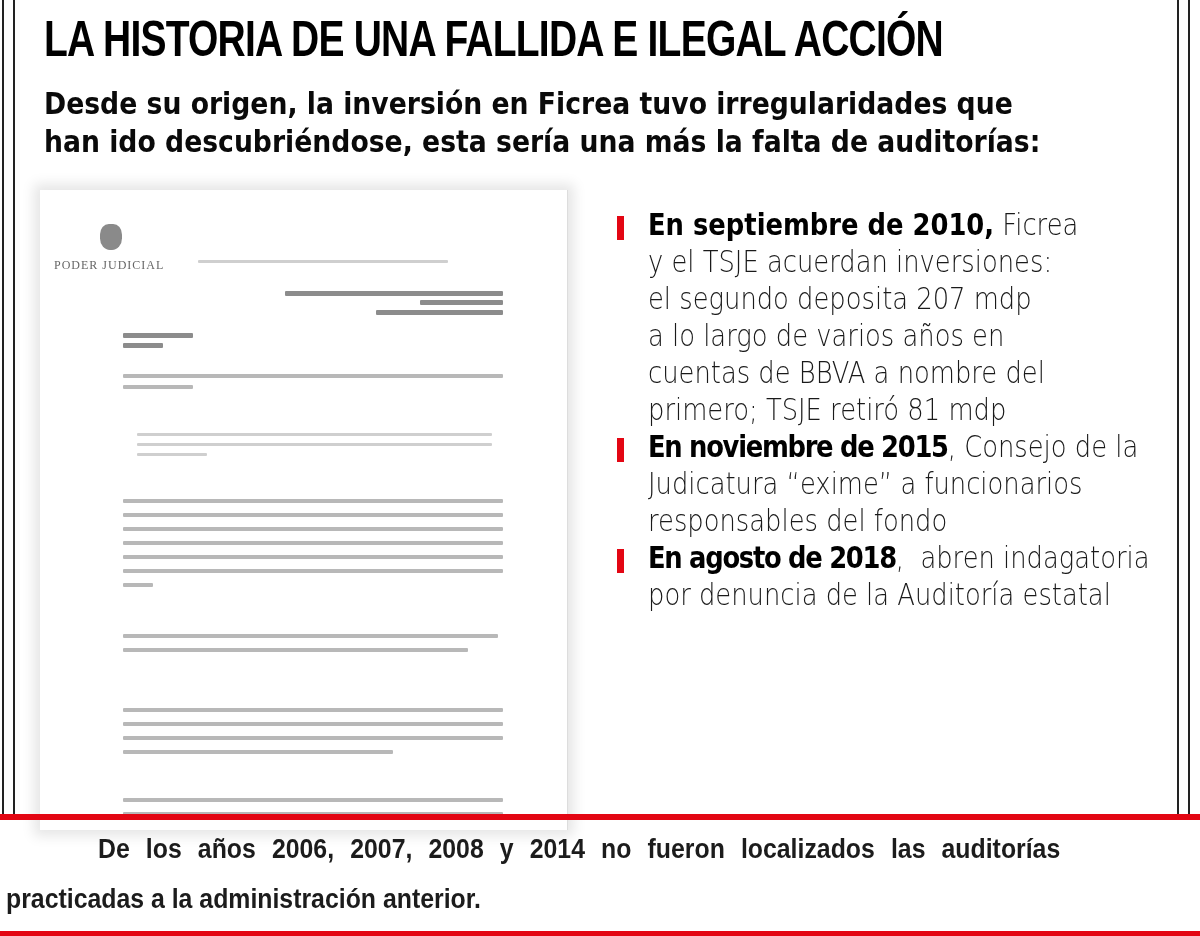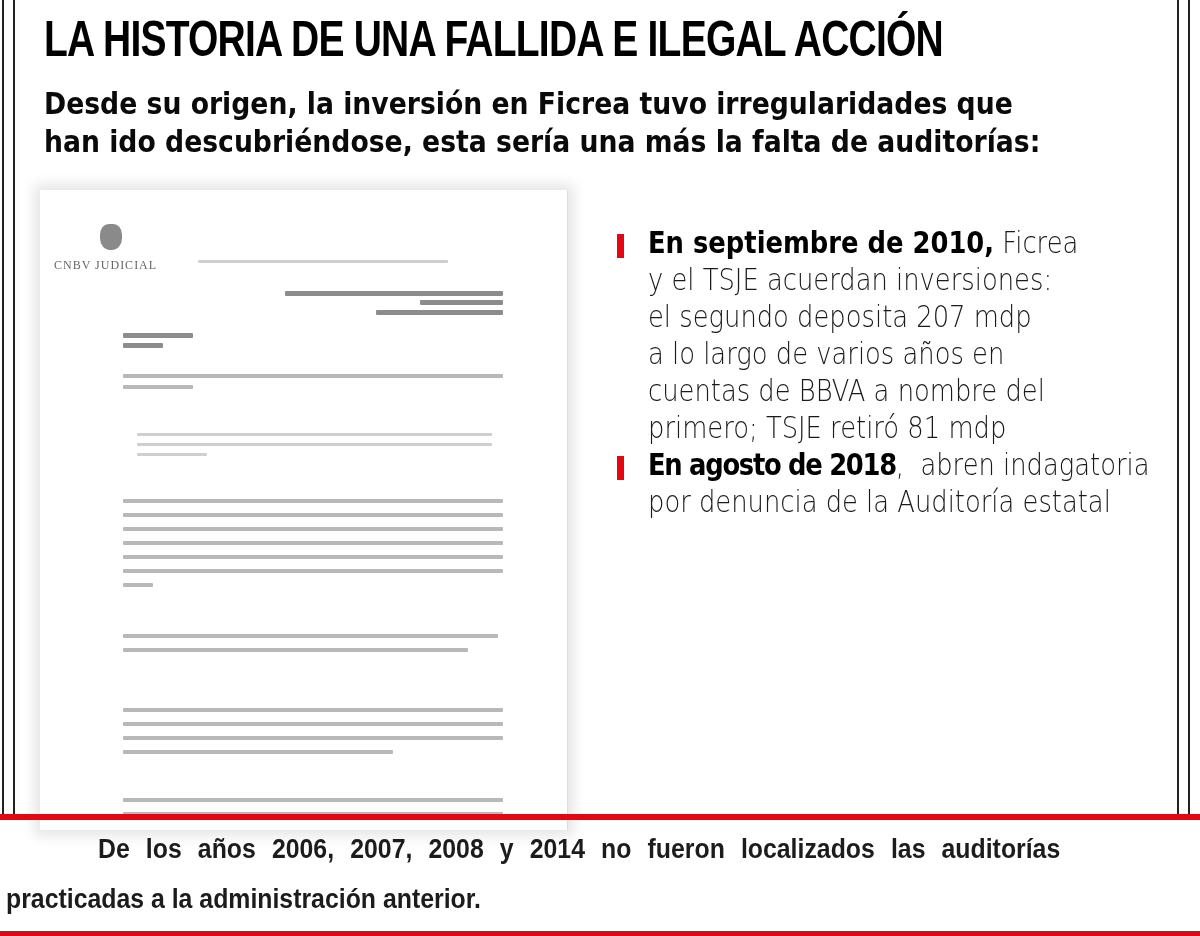--- a/index.html
+++ b/index.html
@@ -35,21 +35,21 @@
   .doc-logo { position: absolute; left: 60px; top: 34px; width: 22px; height: 26px;
     border-radius: 40% 40% 45% 45%; background: #8a8a8a; }
   .doc-org { position: absolute; left: 14px; top: 68px; font-family: "Liberation Serif", serif;
     font-size: 12px; letter-spacing: 1px; color: #666; }
   .doc-org-sub { position: absolute; left: 24px; top: 86px; font-size: 5px; color: #999; }
   .doc-line { position: absolute; height: 4px; background: #b8b8b8; border-radius: 1px; }
   .doc-line.dark { background: #8c8c8c; height: 5px; }
   .doc-line.light { background: #cfcfcf; height: 3px; }
 
   
-  .timeline { position: absolute; left: 614px; top: 224px; width: 560px; }
+  .timeline { position: absolute; left: 614px; top: 206px; width: 560px; }
   .tl-item { position: relative; padding-left: 34px; }
   .tl-bullet { position: absolute; left: 3px; top: 10px; width: 7px; height: 24px; background: #e30613; }
   .tl-text { font-family: "DejaVu Sans", sans-serif; font-size: 30px; line-height: 37px;
     color: #1a1a1a; transform: scaleX(0.86); transform-origin: left top; white-space: nowrap;
     font-weight: 300; }
   .tl-text b { font-weight: 700; color: #000; }
   .tl-line { display: block; }
 
   
   .redbar { position: absolute; left: 0; width: 1200px; height: 6px; background: #e30613; }
@@ -73,21 +73,21 @@
 <div class="vline vr2"></div>
 
 <h1 class="headline">LA HISTORIA DE UNA FALLIDA E ILEGAL ACCIÓN</h1>
 <div class="subhead">
   <div>Desde su origen, la inversión en Ficrea tuvo irregularidades que</div>
   <div>han ido descubriéndose, esta sería una más la falta de auditorías:</div>
 </div>
 
 <div class="doc">
   <div class="doc-logo"></div>
-  <div class="doc-org">CNBV JUDICIAL</div>
+  <div class="doc-org">PODER JUDICIAL</div>
   <div class="doc-org-sub"></div>
 
   <div class="doc-line light" style="left:158px;top:70px;width:250px;"></div>
 
   <div class="doc-line dark" style="left:245px;top:101px;width:218px;"></div>
   <div class="doc-line dark" style="left:380px;top:110px;width:83px;"></div>
   <div class="doc-line dark" style="left:336px;top:120px;width:127px;"></div>
 
   <div class="doc-line dark" style="left:83px;top:143px;width:70px;"></div>
   <div class="doc-line dark" style="left:83px;top:153px;width:40px;"></div>
@@ -127,20 +127,28 @@
       <span class="tl-line">y el TSJE acuerdan inversiones:</span>
       <span class="tl-line">el segundo deposita 207 mdp</span>
       <span class="tl-line">a lo largo de varios años en</span>
       <span class="tl-line">cuentas de BBVA a nombre del</span>
       <span class="tl-line">primero; TSJE retiró 81 mdp</span>
     </div>
   </div>
   <div class="tl-item">
     <span class="tl-bullet"></span>
     <div class="tl-text">
+      <span class="tl-line"><b style="letter-spacing:-1.5px;">En noviembre de 2015</b><span>, Consejo de la</span></span>
+      <span class="tl-line">Judicatura “exime” a funcionarios</span>
+      <span class="tl-line">responsables del fondo</span>
+    </div>
+  </div>
+  <div class="tl-item">
+    <span class="tl-bullet"></span>
+    <div class="tl-text">
       <span class="tl-line"><b style="letter-spacing:-1.5px;">En agosto de 2018</b><span style="white-space:pre;">,  abren indagatoria</span></span>
       <span class="tl-line">por denuncia de la Auditoría estatal</span>
     </div>
   </div>
 </div>
 
 <div class="redbar rb1"></div>
 <div class="quote">
   <div class="q1">De los años 2006, 2007, 2008 y 2014 no fueron localizados las auditorías</div>
   <div class="q2">practicadas a la administración anterior.</div>

